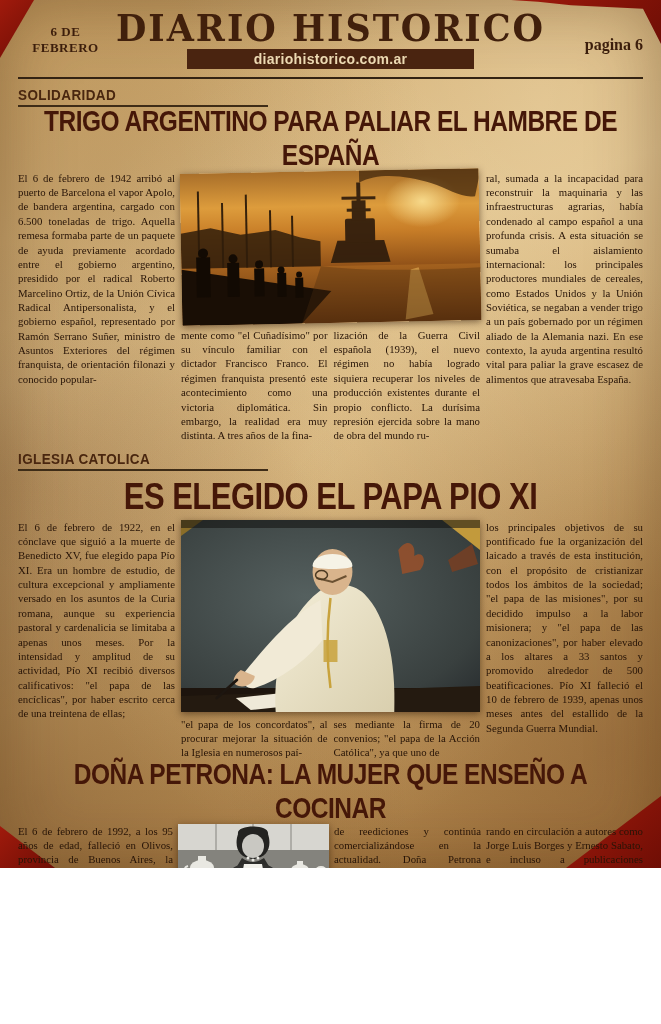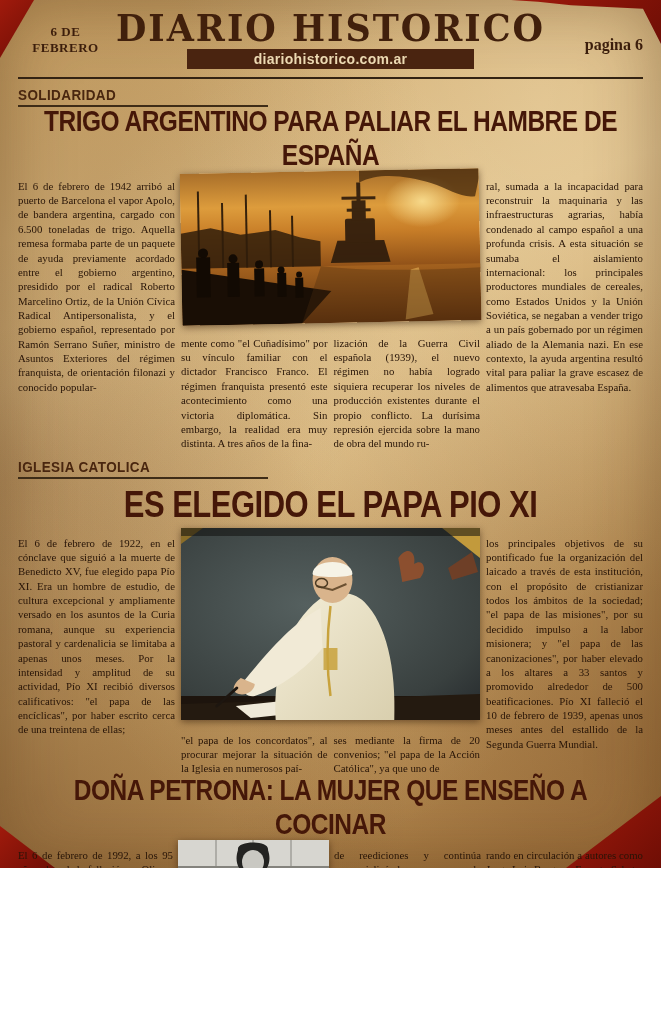--- a/index.html
+++ b/index.html
@@ -46,21 +46,21 @@
   .headline{font-family:"Liberation Sans",sans-serif;font-weight:bold;color:#451708;
     text-align:center;letter-spacing:-.5px;margin:3px 0 5px 0;transform:scaleY(1.22);transform-origin:center;}
   .hl-1{font-size:24.5px;}
   .hl-2{font-size:31px;margin-top:8px;}
   .hl-3{font-size:24.5px;}
 
   
   .art{display:grid;gap:6px;align-items:start;}
   .art-1,.art-2{grid-template-columns:157px 1fr 157px;}
   .art-3{grid-template-columns:155px 151px 1fr 157px;gap:5px;}
-  .art-col{font-size:10.8px;line-height:1.33;color:#271407;text-align:justify;margin-top:8px;}
+  .art-col{font-size:10.8px;line-height:1.33;color:#271407;text-align:justify;}
   .mid{display:flex;flex-direction:column;gap:5px;}
   .cap-row{display:grid;grid-template-columns:1fr 1fr;gap:6px;}
   .photo{width:100%;display:block;box-shadow:0 2px 7px rgba(40,18,4,.5);}
   .tilt-l{transform:rotate(-1.1deg);}
 </style>
 </head>
 <body>
 
 <div class="page">
   <div class="red red-tl"></div>

